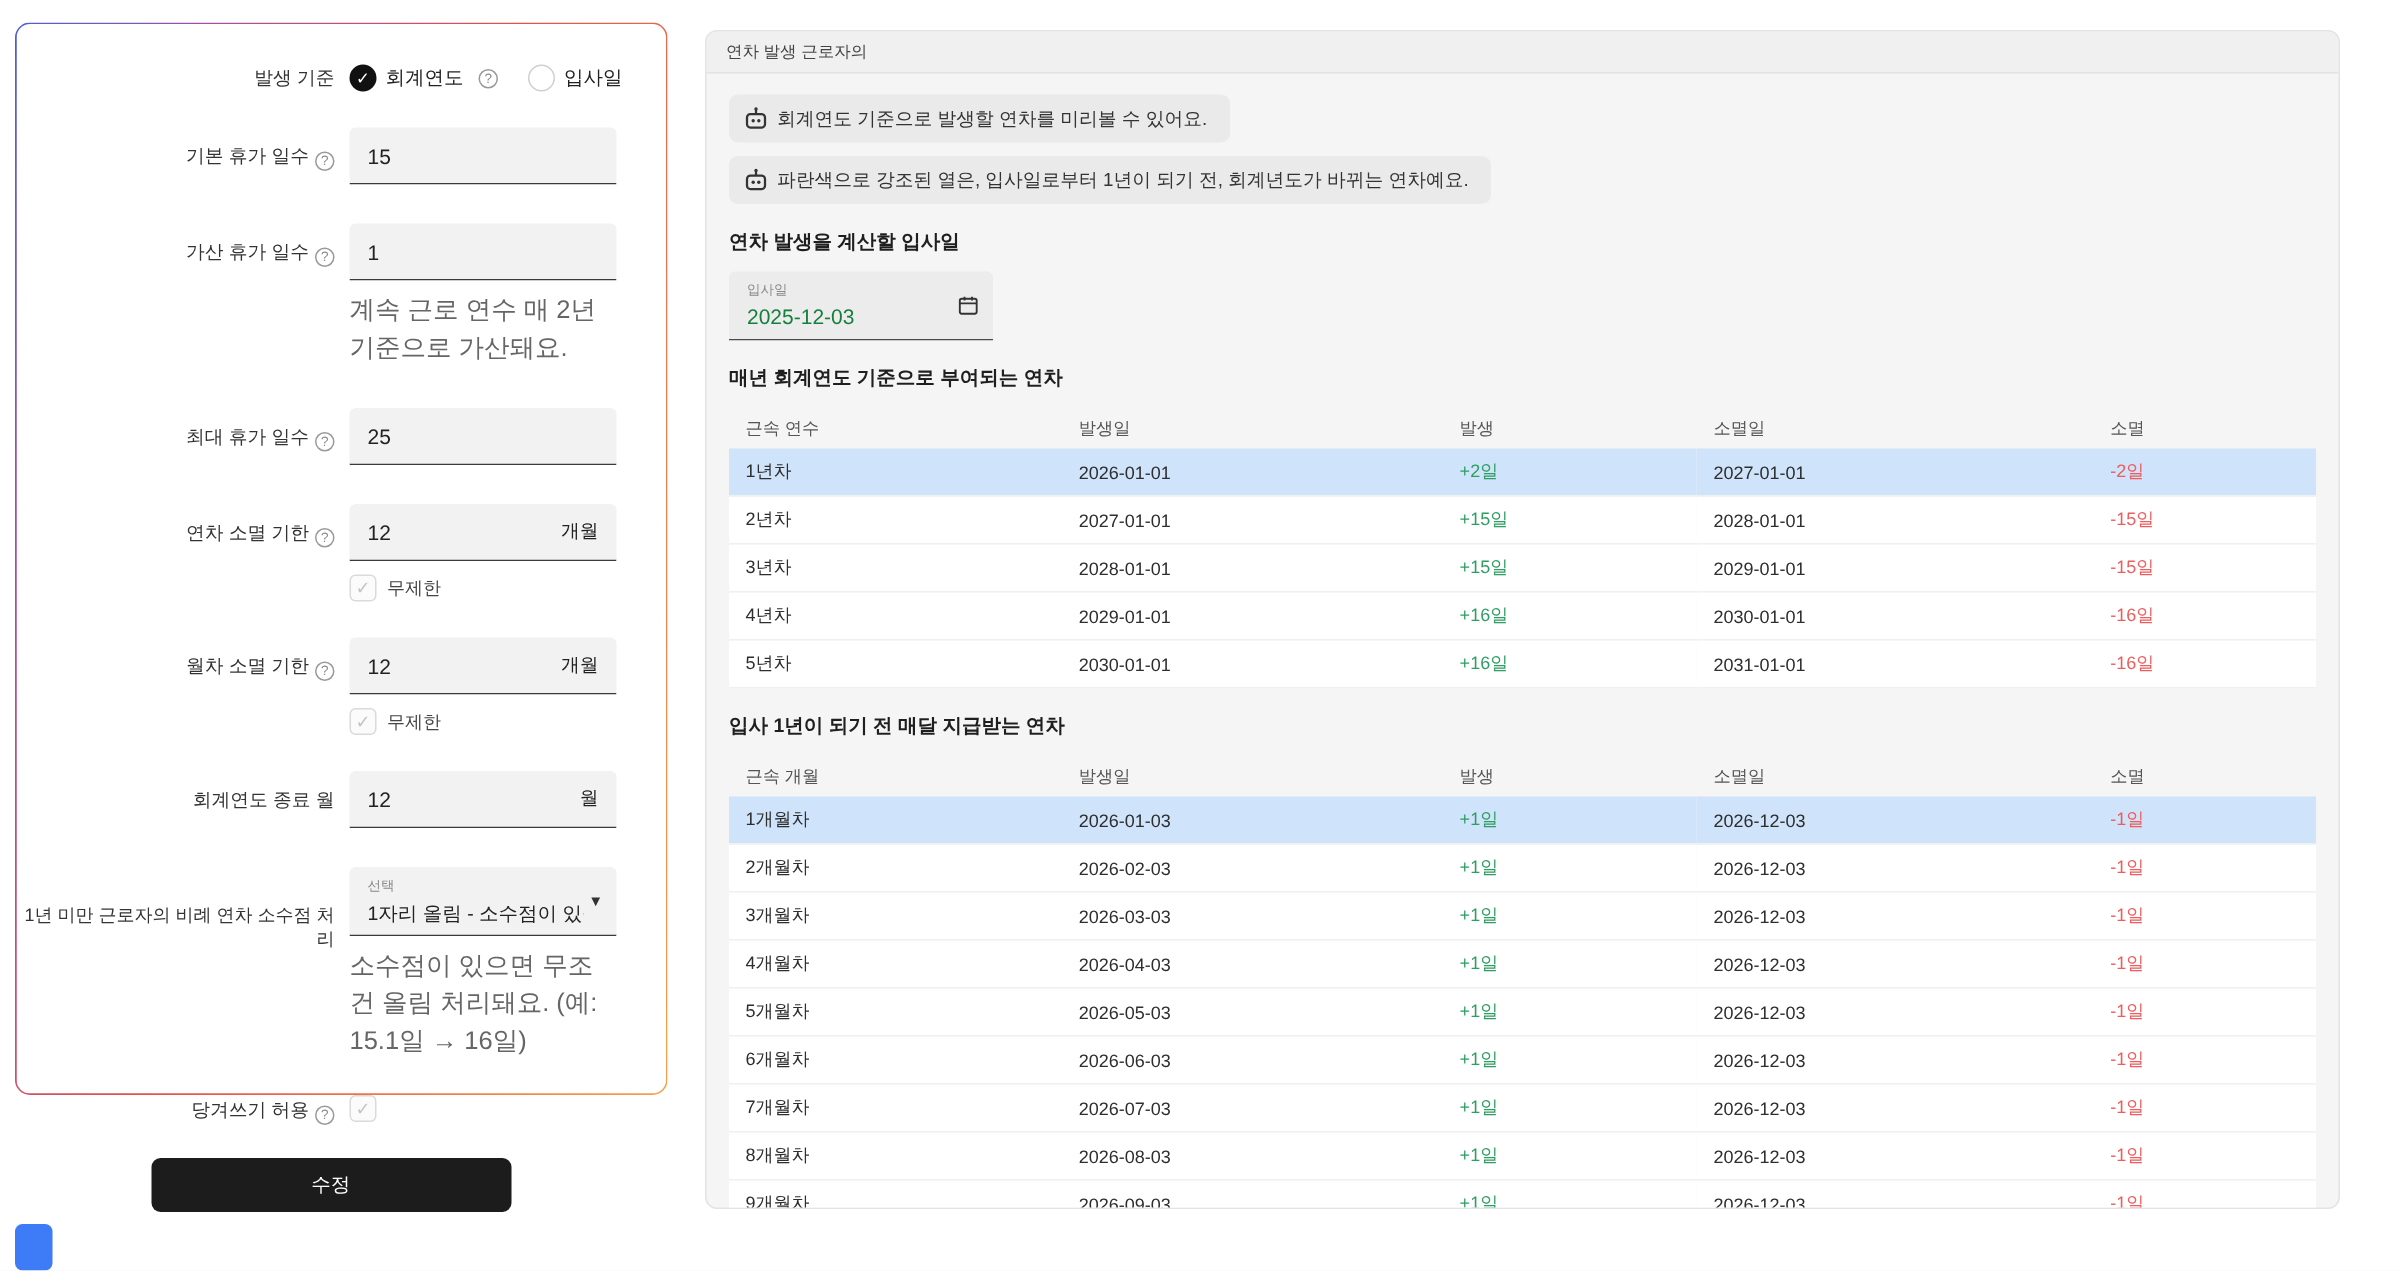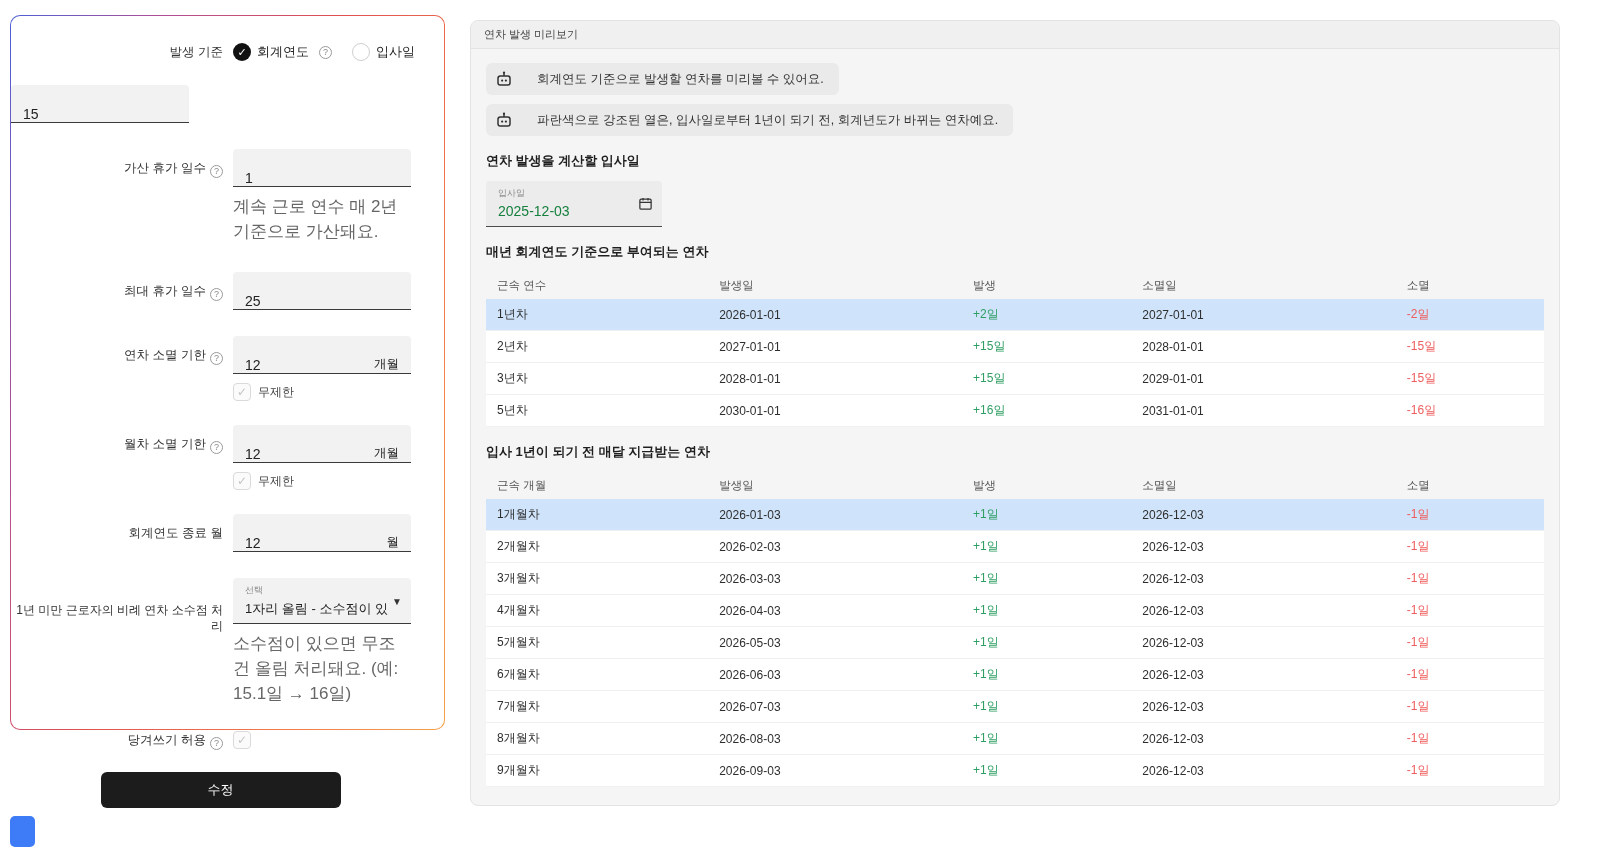--- a/index.html
+++ b/index.html
@@ -17,21 +17,21 @@
     background:linear-gradient(#fff,#fff) padding-box,
                linear-gradient(110deg,#4c5fd6 0%,#b04f95 22%,#e1504e 48%,#f2784b 75%,#f5a14b 100%) border-box;
   }
   .left-inner{padding:24px 14px 0 0;}
   .form-row{display:flex;align-items:flex-start;}
   .form-label{width:222px;text-align:right;font-size:12.5px;color:#333;padding-right:10px;line-height:1.35;}
   .lbl-mid{padding-top:11px;}
   .lbl-low{padding-top:24px;font-size:12px;}
   .field{width:178px;}
   .input-box{background:#f2f2f2;border-bottom:1px solid #3a3a3a;border-radius:4px 4px 0 0;height:38px;
-    display:flex;align-items:flex-end;justify-content:space-between;padding:0 12px;font-size:14px;color:#222;}
+    display:flex;align-items:center;justify-content:space-between;padding:0 12px;font-size:14px;color:#222;}
   .suffix{font-size:12.5px;color:#222;}
   .helper{font-size:17px;color:#666;margin-top:8px;line-height:1.45;}
   .checkbox-row{display:flex;align-items:center;gap:7px;margin-top:9px;font-size:12px;color:#444;}
   .checkbox{width:18px;height:18px;border:1px solid #dadada;border-radius:4px;background:#fbfbfb;
     display:inline-flex;align-items:center;justify-content:center;color:#c4c4c4;font-size:12px;flex:none;}
   .radio-group{display:flex;align-items:center;gap:20px;padding-top:3px;}
   .radio-opt{display:flex;align-items:center;gap:6px;font-size:13px;color:#222;}
   .radio-on{width:18px;height:18px;border-radius:50%;background:#111;color:#fff;display:inline-flex;
     align-items:center;justify-content:center;font-size:11px;flex:none;}
   .radio-off{width:18px;height:18px;border-radius:50%;border:1.5px solid #cfcfcf;background:#fff;flex:none;}
@@ -51,21 +51,21 @@
   .mb-c{margin-bottom:24px;}
   .mb-d{margin-bottom:22px;}
 
   
   .preview{position:absolute;left:470px;top:20px;width:1090px;height:786px;background:#f5f5f5;
     border:1px solid #e3e3e3;border-radius:8px;overflow:hidden;}
   .preview-header{height:28px;display:flex;align-items:center;padding:0 13px;font-size:11px;color:#444;
     border-bottom:1px solid #e3e3e3;background:#f0f0f0;}
   .preview-body{padding:14px 15px;}
   .chip-line{margin-bottom:9px;}
-  .chip{display:inline-flex;align-items:center;gap:24px;background:#eaeaea;border-radius:6px;
+  .chip{display:inline-flex;align-items:center;gap:5px;background:#eaeaea;border-radius:6px;
     padding:7px 15px 7px 9px;font-size:12.5px;color:#333;}
   .section-title{font-size:13px;font-weight:700;color:#1f1f1f;margin:16px 0 11px;}
   .date-box{width:176px;height:46px;background:#ececec;border-bottom:1px solid #4a4a4a;border-radius:4px 4px 0 0;
     padding:6px 12px;position:relative;margin-bottom:4px;}
   .date-label{font-size:9px;color:#8a8a8a;display:block;}
   .date-value{font-size:14px;color:#15803d;margin-top:3px;display:block;}
   .cal-icon{position:absolute;right:9px;top:15px;line-height:0;}
   table{width:100%;border-collapse:collapse;}
   th{font-size:11.5px;color:#555;font-weight:400;text-align:left;padding:6px 11px;}
   td{font-size:12px;color:#2e2e2e;background:#fff;padding:7px 11px;border-bottom:1px solid #f0f0f0;}
@@ -95,20 +95,23 @@
           <span class="qicon">?</span>
         </span>
         <span class="radio-opt">
           <span class="radio-off"></span>
           <span>입사일</span>
         </span>
       </div>
     </div>
 
     <div class="form-row mb-a">
+      <span class="form-label lbl-mid">
+        <span>기본 휴가 일수</span><span class="qicon">?</span>
+      </span>
       <div class="field">
         <div class="input-box">
           <span>15</span>
         </div>
       </div>
     </div>
 
     <div class="form-row mb-b">
       <span class="form-label lbl-mid">
         <span>가산 휴가 일수</span><span class="qicon">?</span>
@@ -194,21 +197,21 @@
         <span class="checkbox">✓</span>
       </div>
     </div>
 
     <button class="submit-btn">수정</button>
   </div>
 </div>
 
 <div class="preview">
   <div class="preview-header">
-    <span>연차 발생 미리보기</span>
+    <span>연차 발생 근로자의</span>
   </div>
   <div class="preview-body">
 
     <div class="chip-line">
       <span class="chip">
         <span style="line-height:0;">
           <svg width="18" height="18" viewBox="0 0 24 24">
               <rect x="4" y="8" width="16" height="12" rx="3" fill="none" stroke="#333" stroke-width="2"></rect>
               <circle cx="9.5" cy="14" r="1.5" fill="#333"></circle>
               <circle cx="14.5" cy="14" r="1.5" fill="#333"></circle>
@@ -276,20 +279,27 @@
             <td class="c-expire">-15일</td>
           </tr>
           <tr>
             <td>3년차</td>
             <td>2028-01-01</td>
             <td class="c-grant">+15일</td>
             <td>2029-01-01</td>
             <td class="c-expire">-15일</td>
           </tr>
           <tr>
+            <td>4년차</td>
+            <td>2029-01-01</td>
+            <td class="c-grant">+16일</td>
+            <td>2030-01-01</td>
+            <td class="c-expire">-16일</td>
+          </tr>
+          <tr>
             <td>5년차</td>
             <td>2030-01-01</td>
             <td class="c-grant">+16일</td>
             <td>2031-01-01</td>
             <td class="c-expire">-16일</td>
           </tr>
         </tbody>
     </table>
 
     <div class="section-title">입사 1년이 되기 전 매달 지급받는 연차</div>

